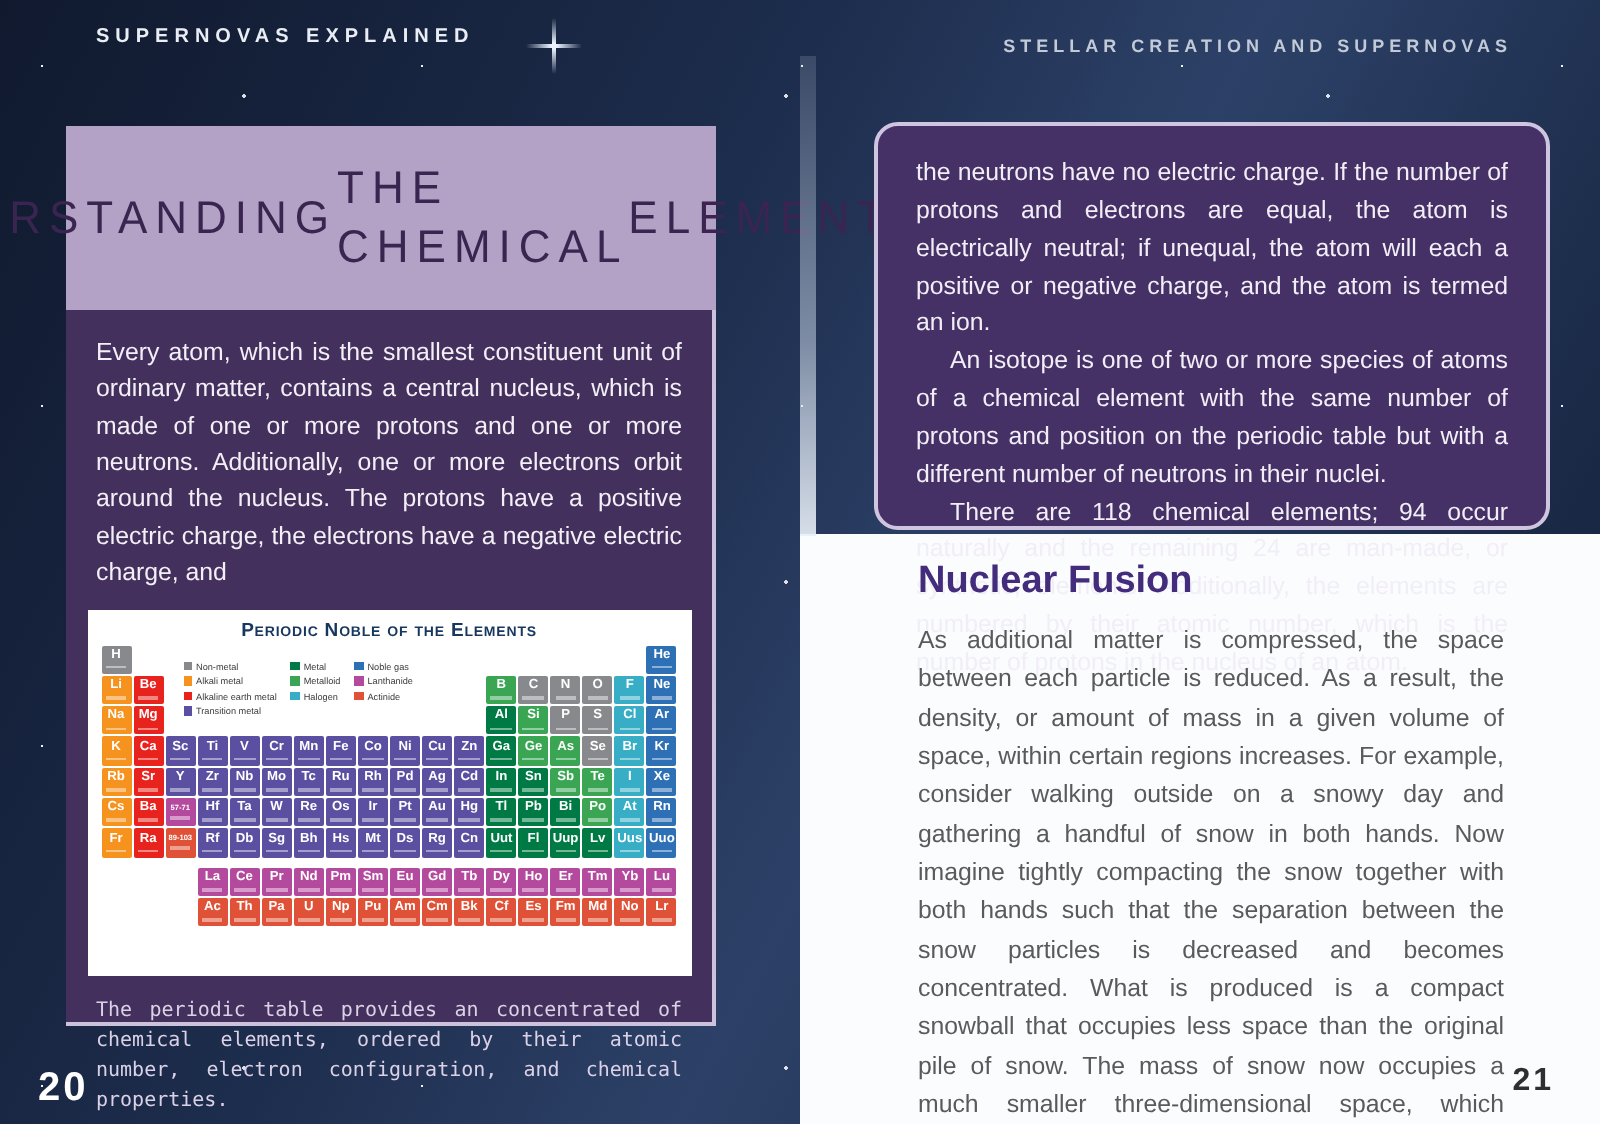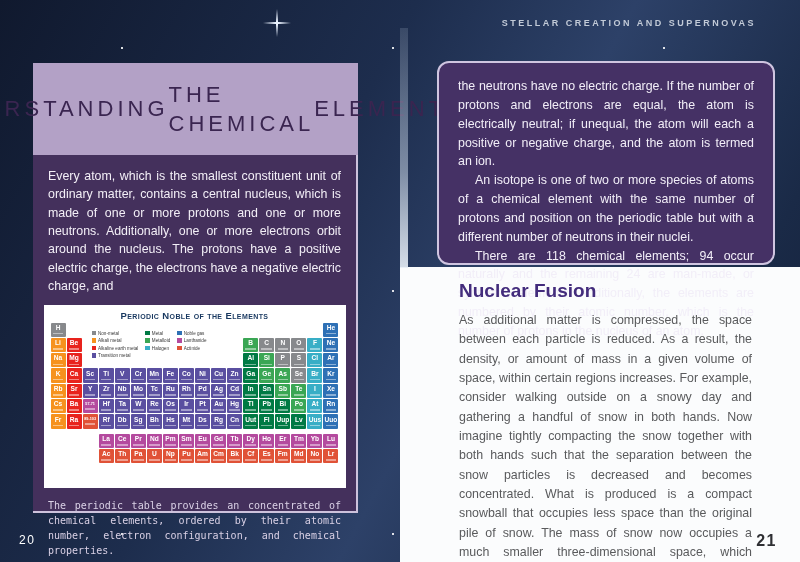--- a/index.html
+++ b/index.html
@@ -43,41 +43,42 @@
   .pt-cell::after{content:"";width:70%;height:1.5px;background:rgba(255,255,255,.45);margin-top:1.5px;}
   .pt-cell.ph{font-size:3.8px;}
   .pt-legend{position:absolute;left:48px;top:26px;display:flex;gap:7px;}
   .pt-lcol{display:flex;flex-direction:column;gap:2.5px;}
   .pt-litem{display:flex;align-items:center;gap:2px;}
   .pt-lswatch{width:4.5px;height:4.5px;flex:none;}
   .pt-llabel{font-size:4.6px;color:#3a3a3a;white-space:nowrap;}
 
   .caption{margin:10px 15px 0 15px;color:#dad1e6;font-size:10px;line-height:1.5;text-align:justify;
     font-family:"DejaVu Sans Mono",monospace;}
-  .pagenum-left{position:absolute;left:19px;top:533px;color:#fff;font-size:12px;font-weight:normal;letter-spacing:1.5px;}
+  .pagenum-left{position:absolute;left:19px;top:533px;color:#fff;font-size:20px;font-weight:bold;letter-spacing:1.5px;}
 
   
   .white-area{position:absolute;left:400px;top:267px;width:400px;height:295px;background:#fbfcfd;}
   .spine{position:absolute;left:400px;top:28px;width:8px;height:240px;
     background:linear-gradient(180deg,rgba(188,203,221,.18),rgba(201,214,230,.55) 60%,rgba(233,240,248,.9));}
   .right-box{position:absolute;left:437px;top:61px;width:338px;height:204px;box-sizing:border-box;
     background:#453165;border:2px solid #cfc5e0;border-radius:12px;padding:14px 19px;}
   .right-box p{margin:0;color:#f2eef8;font-size:12.4px;line-height:1.52;text-align:justify;}
   .right-box p.ind{text-indent:17px;}
   .nf-heading{position:absolute;left:459px;top:280px;color:#432c7c;font-size:19px;font-weight:bold;}
   .nf-body{position:absolute;left:459px;top:311px;width:293px;margin:0;color:#595a5c;
     font-size:12.4px;line-height:1.56;text-align:justify;}
   .pagenum-right{position:absolute;right:23px;top:532px;color:#2e2f33;font-size:16px;font-weight:bold;letter-spacing:1.5px;}
 </style>
 </head>
 <body>
 
 <div class="stage">
   <div class="sparkle"></div>
 
+  <div class="hdr-left">SUPERNOVAS EXPLAINED</div>
   <div class="hdr-right">STELLAR CREATION AND SUPERNOVAS</div>
 
   <div class="title-box">
     <div class="title-line">UNDERSTANDING</div>
     <div class="title-line">THE CHEMICAL</div>
     <div class="title-line">ELEMENTS</div>
   </div>
 
   <div class="panel">
     <p class="panel-body">Every atom, which is the smallest constituent unit of ordinary matter, contains a central nucleus, which is made of one or more protons and one or more neutrons. Additionally, one or more electrons orbit around the nucleus. The protons have a positive electric charge, the electrons have a negative electric charge, and</p>

